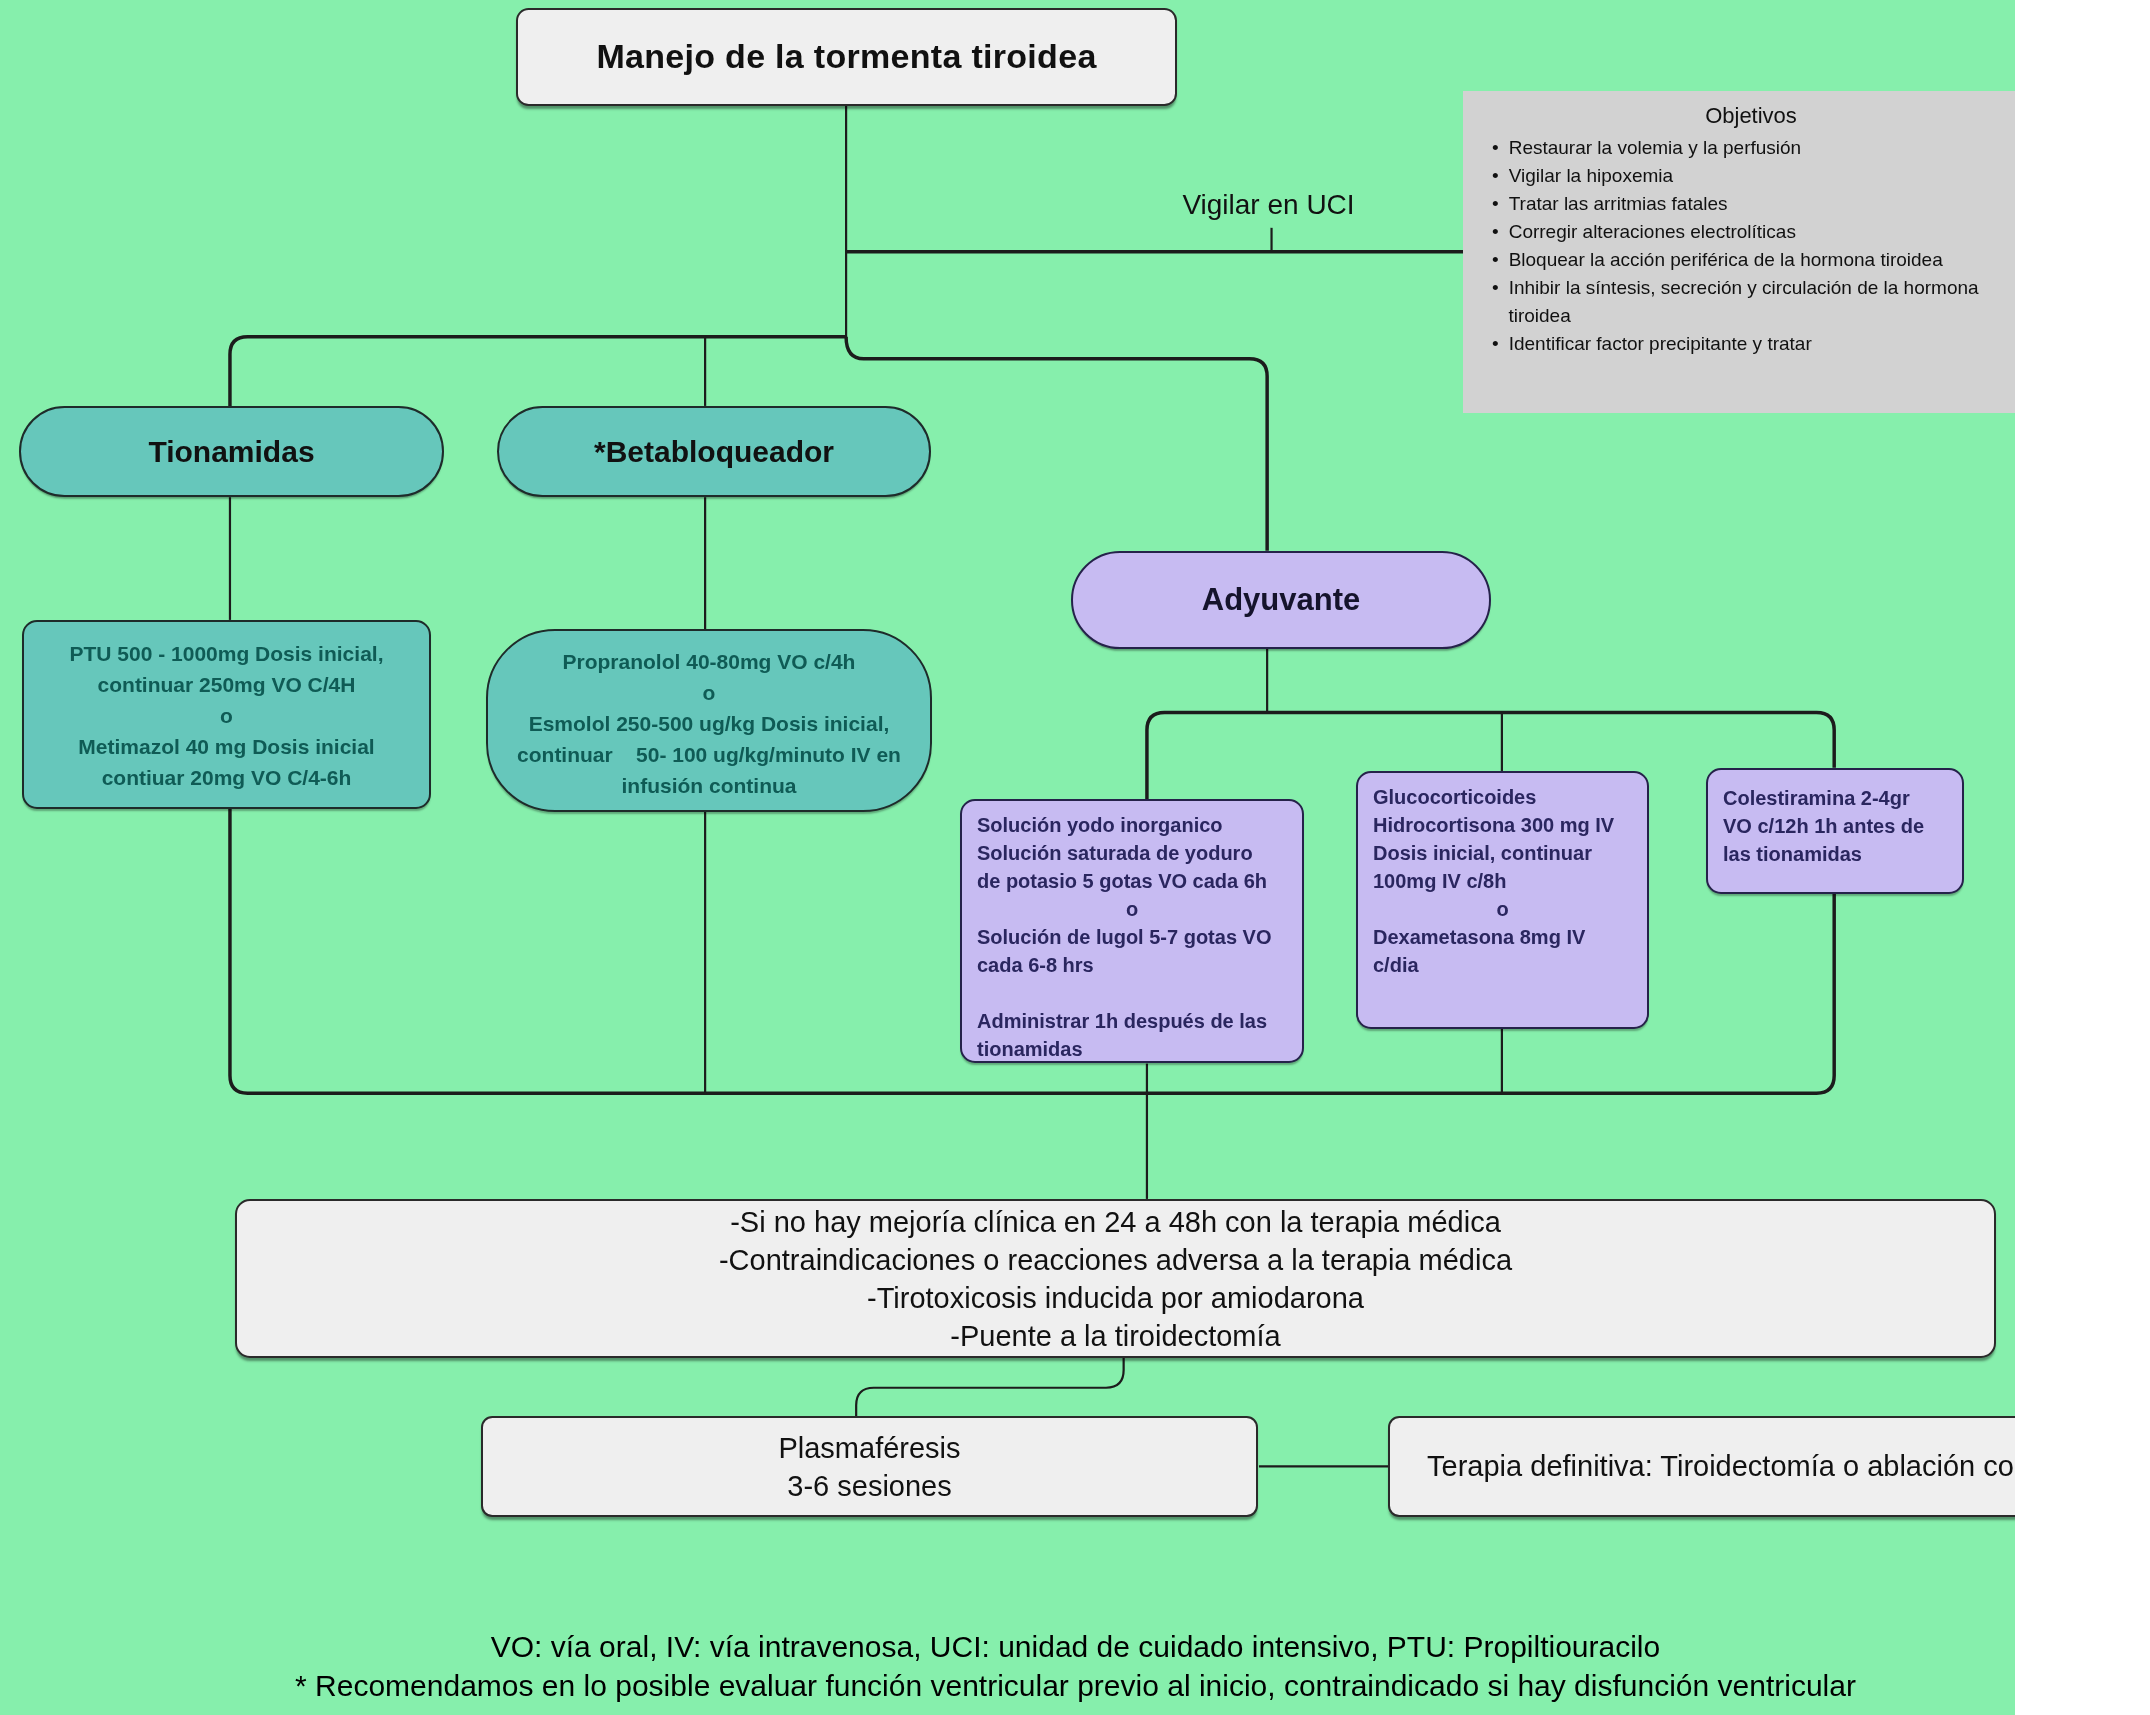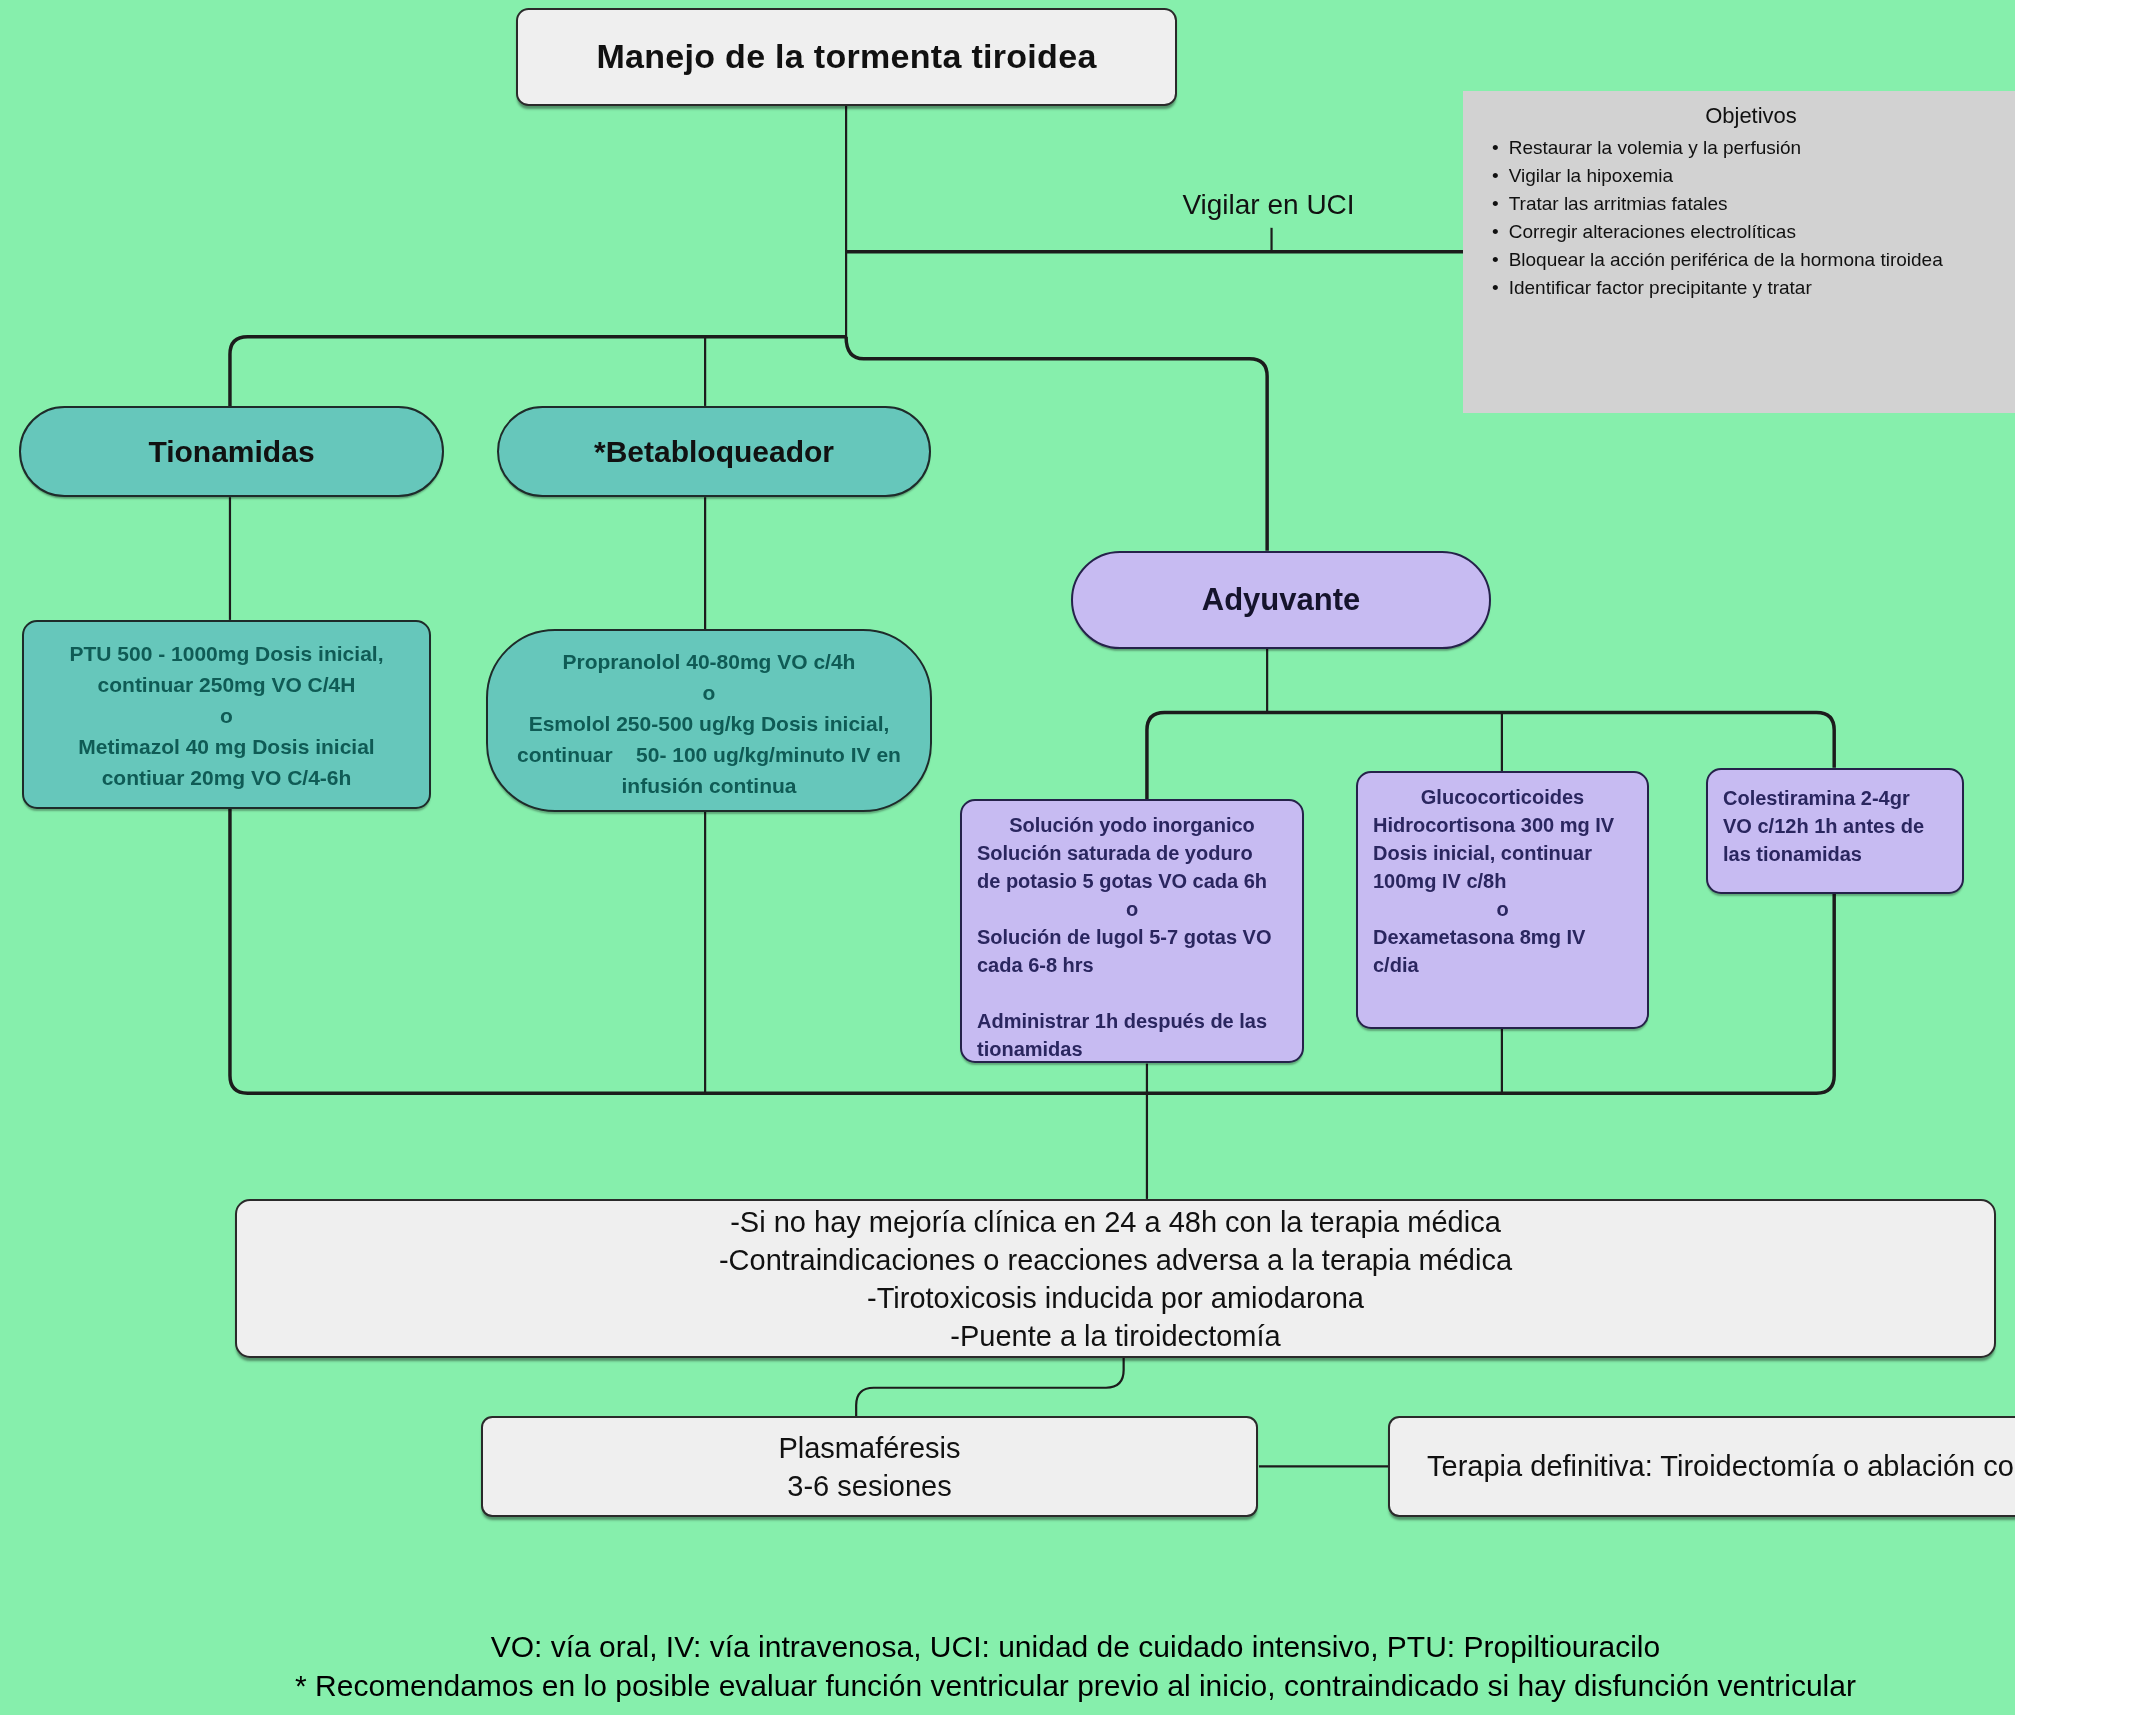--- a/index.html
+++ b/index.html
@@ -55,21 +55,21 @@
     left:486px;top:629px;width:446px;height:183px;padding:15px 8.8px;
     font-size:21px;line-height:31px;text-align:center;color:#0f5b55;border-radius:69px;
   }
   .purple-detail{
     background:#c7bbf2;color:#2a265f;border-color:#25224a;
     font-size:20px;line-height:28px;text-align:left;
   }
   .yodo-box{left:960px;top:799px;width:344px;height:264px;padding:10px 15px;}
   .gluco-box{left:1356px;top:771px;width:293px;height:258px;padding:10px 15px;}
   .colestiramina-box{left:1706px;top:768px;width:258px;height:126px;padding:14px 15px;}
-  .box-title{text-align:center;}
+  .box-title{text-align:left;}
   .criteria-box{
     left:235px;top:1199px;width:1761px;height:159px;border-radius:15px;
     display:flex;align-items:center;justify-content:center;text-align:center;
     font-size:29px;line-height:38px;
   }
   .plasma-box{
     left:481px;top:1416px;width:777px;height:101px;border-radius:11.3px;
     display:flex;align-items:center;justify-content:center;text-align:center;
     font-size:29px;line-height:38px;
   }
@@ -113,20 +113,21 @@
   </div>
 
   <div class="node objectives-box">
     <div class="objectives-title">Objetivos</div>
     <div class="objectives-list">
         <div class="obj-item">Restaurar la volemia y la perfusión</div>
         <div class="obj-item">Vigilar la hipoxemia</div>
         <div class="obj-item">Tratar las arritmias fatales</div>
         <div class="obj-item">Corregir alteraciones electrolíticas</div>
         <div class="obj-item">Bloquear la acción periférica de la hormona tiroidea</div>
+        <div class="obj-item">Inhibir la síntesis, secreción y circulación de la hormona tiroidea</div>
         <div class="obj-item">Identificar factor precipitante y tratar</div>
       </div>
   </div>
 
   <div class="node vigilar-label">Vigilar en UCI</div>
 
   <div class="node pill teal tionamidas-pill">
     <span>Tionamidas</span>
   </div>
 

